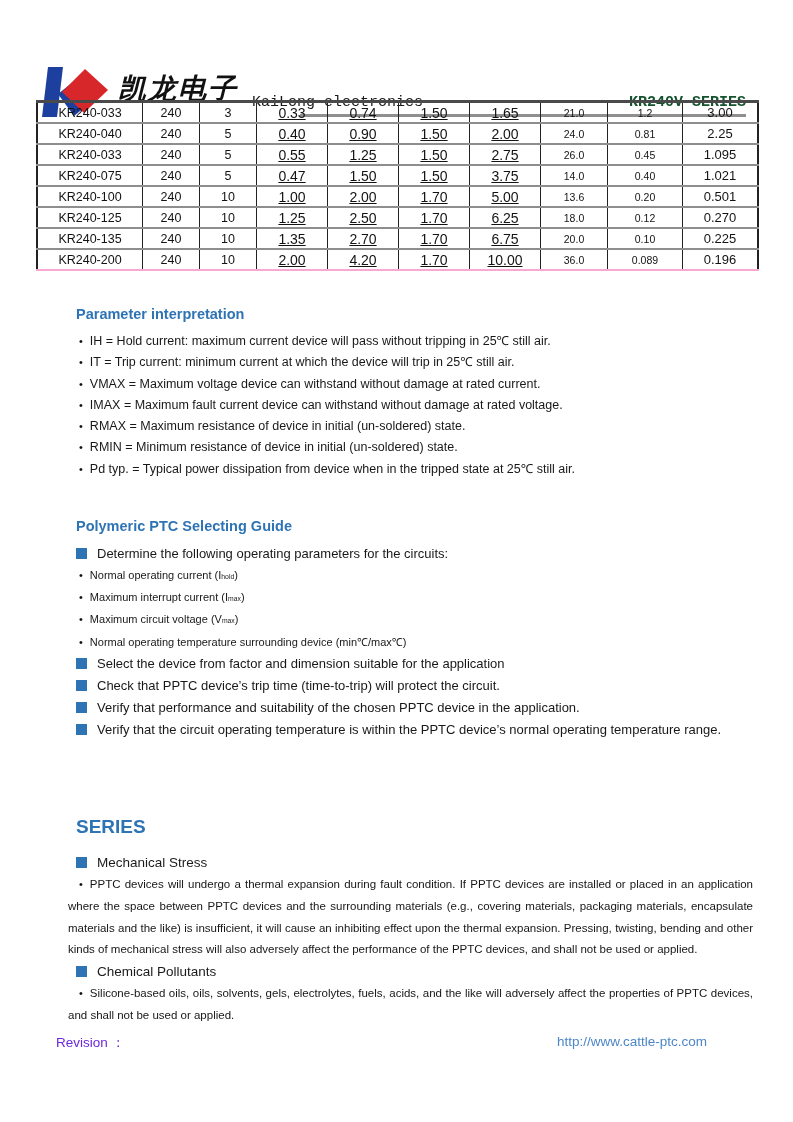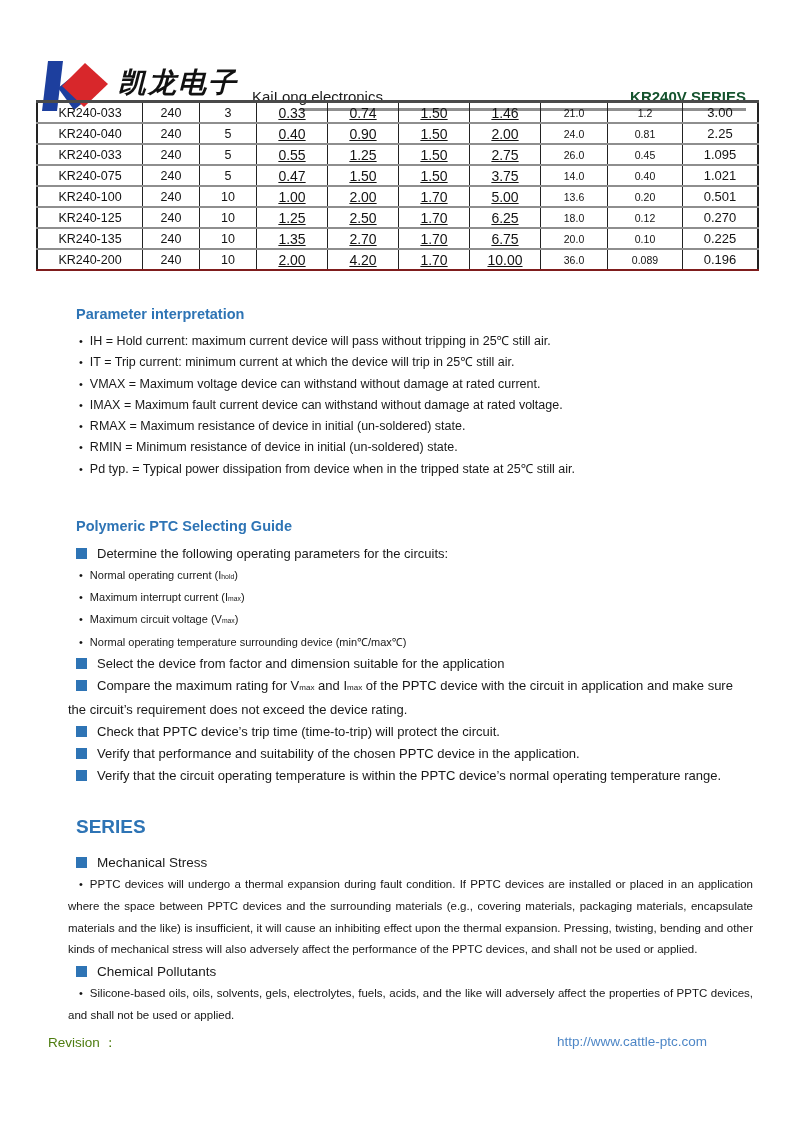--- a/index.html
+++ b/index.html
@@ -5,21 +5,21 @@
   html,body{margin:0;padding:0;background:#ffffff;}
   .page{
     position:relative;
     width:793px;height:1122px;
     background:#ffffff;
     font-family:"Liberation Sans", sans-serif;
     color:#1b1b1b;
     overflow:hidden;
   }
   
-  .header{position:absolute;top:12px;left:0;right:0;height:77px;}
+  .header{position:absolute;top:18px;left:0;right:0;height:77px;font-family:Liberation Mono, monospace;}
   .logo-mark{position:absolute;left:40px;top:48px;width:78px;height:52px;}
   .logo-cn{
     position:absolute;left:118px;top:52px;
     font-size:28px;font-weight:bold;color:#111;
     font-style:italic;letter-spacing:2px;white-space:nowrap;
   }
   .brand-en{
     position:absolute;left:252px;top:76px;
     font-size:15px;color:#1a1a1a;white-space:nowrap;
   }
@@ -33,21 +33,21 @@
     position:absolute;left:36px;top:100px;width:710px;
     border-collapse:collapse;table-layout:fixed;
   }
   .ptc-table td{
     border-left:1px solid #222;border-right:1px solid #222;
     border-top:2px solid #8e8e8e;border-bottom:2px solid #8e8e8e;
     text-align:center;vertical-align:middle;
     height:19px;padding:0;color:#131313;
   }
   .ptc-table tr:first-child td{border-top:3px solid #4a4a4a;}
-  .ptc-table tr:last-child td{border-bottom:2px solid #7f1d1d;}
+  .ptc-table tr:last-child td{border-bottom:2px solid #f9a8d4;}
   .ptc-table td:first-child{border-left:2px solid #222;}
   .ptc-table td:last-child{border-right:2px solid #222;}
   .ptc-table .c0{width:104px;font-size:12.5px;}
   .ptc-table .c1{width:56px;font-size:12.5px;}
   .ptc-table .c2{width:56px;font-size:12.5px;}
   .ptc-table .c3,.ptc-table .c4,.ptc-table .c5,.ptc-table .c6{width:70px;font-size:14px;text-decoration:underline;}
   .ptc-table .c7{width:66px;font-size:10.5px;}
   .ptc-table .c8{width:74px;font-size:10.5px;}
   .ptc-table .c9{width:74px;font-size:13px;}
   
@@ -61,21 +61,21 @@
     margin:0 10px 0 8px;vertical-align:-1px;
   }
   .param-list .li{font-size:12.5px;line-height:21.3px;color:#181818;}
   .guide-list .li.square{font-size:13px;line-height:22px;color:#181818;}
   .guide-list .li.dot{font-size:11px;line-height:21.2px;color:#181818;}
   .warning-list .li.subhead{font-size:13.5px;line-height:22px;}
   .warning-list .li.para{font-size:11.5px;line-height:21.8px;text-align:justify;color:#161616;}
   .sub{font-size:0.62em;}
   
   .footer{position:absolute;left:48px;right:86px;top:1034px;height:22px;font-size:13.5px;}
-  .footer .rev{position:absolute;left:0;top:0;color:#4d7c0f;}
+  .footer .rev{position:absolute;left:8px;top:0;color:#6d28d9;}
   .footer .url{position:absolute;right:0;top:0;color:#4d86c6;text-decoration:none;}
 </style>
 </head>
 <body>
 
 <div class="page">
 
   <div class="header">
     <svg class="logo-mark" viewBox="0 0 78 52">
       <polygon points="8,1 23,1 17,51 2,51" fill="#1d3f9e"></polygon>
@@ -90,21 +90,21 @@
 
   <table class="ptc-table">
     <tbody>
         <tr>
           <td class="c0">KR240-033</td>
           <td class="c1">240</td>
           <td class="c2">3</td>
           <td class="c3">0.33</td>
           <td class="c4">0.74</td>
           <td class="c5">1.50</td>
-          <td class="c6">1.46</td>
+          <td class="c6">1.65</td>
           <td class="c7">21.0</td>
           <td class="c8">1.2</td>
           <td class="c9">3.00</td>
         </tr>
         <tr>
           <td class="c0">KR240-040</td>
           <td class="c1">240</td>
           <td class="c2">5</td>
           <td class="c3">0.40</td>
           <td class="c4">0.90</td>
@@ -204,21 +204,20 @@
 
   <div class="section" style="top:518px;">
     <div class="sec-title">Polymeric PTC Selecting Guide</div>
     <div class="guide-list">
         <div class="li square"><span class="marker-square"></span><span>Determine the following operating parameters for the circuits:</span></div>
         <div class="li dot"><span class="marker-dot">•</span><span>Normal operating current (I</span><span class="sub">hold</span><span>)</span></div>
         <div class="li dot"><span class="marker-dot">•</span><span>Maximum interrupt current (I</span><span class="sub">max</span><span>)</span></div>
         <div class="li dot"><span class="marker-dot">•</span><span>Maximum circuit voltage (V</span><span class="sub">max</span><span>)</span></div>
         <div class="li dot"><span class="marker-dot">•</span><span>Normal operating temperature surrounding device (min℃/max℃)</span></div>
         <div class="li square"><span class="marker-square"></span><span>Select the device from factor and dimension suitable for the application</span></div>
-        <div class="li square"><span class="marker-square"></span><span>Compare the maximum rating for V</span><span class="sub">max</span><span> and I</span><span class="sub">max</span><span> of the PPTC device with the circuit in application and make sure the circuit’s requirement does not exceed the device rating.</span></div>
         <div class="li square"><span class="marker-square"></span><span>Check that PPTC device’s trip time (time-to-trip) will protect the circuit.</span></div>
         <div class="li square"><span class="marker-square"></span><span>Verify that performance and suitability of the chosen PPTC device in the application.</span></div>
         <div class="li square"><span class="marker-square"></span><span>Verify that the circuit operating temperature is within the PPTC device’s normal operating temperature range.</span></div>
       </div>
   </div>
 
   <div class="section" style="top:816px;">
     <div class="sec-title big">SERIES</div>
     <div class="warning-list">
         <div class="li square subhead"><span class="marker-square"></span><span>Mechanical Stress</span></div>

